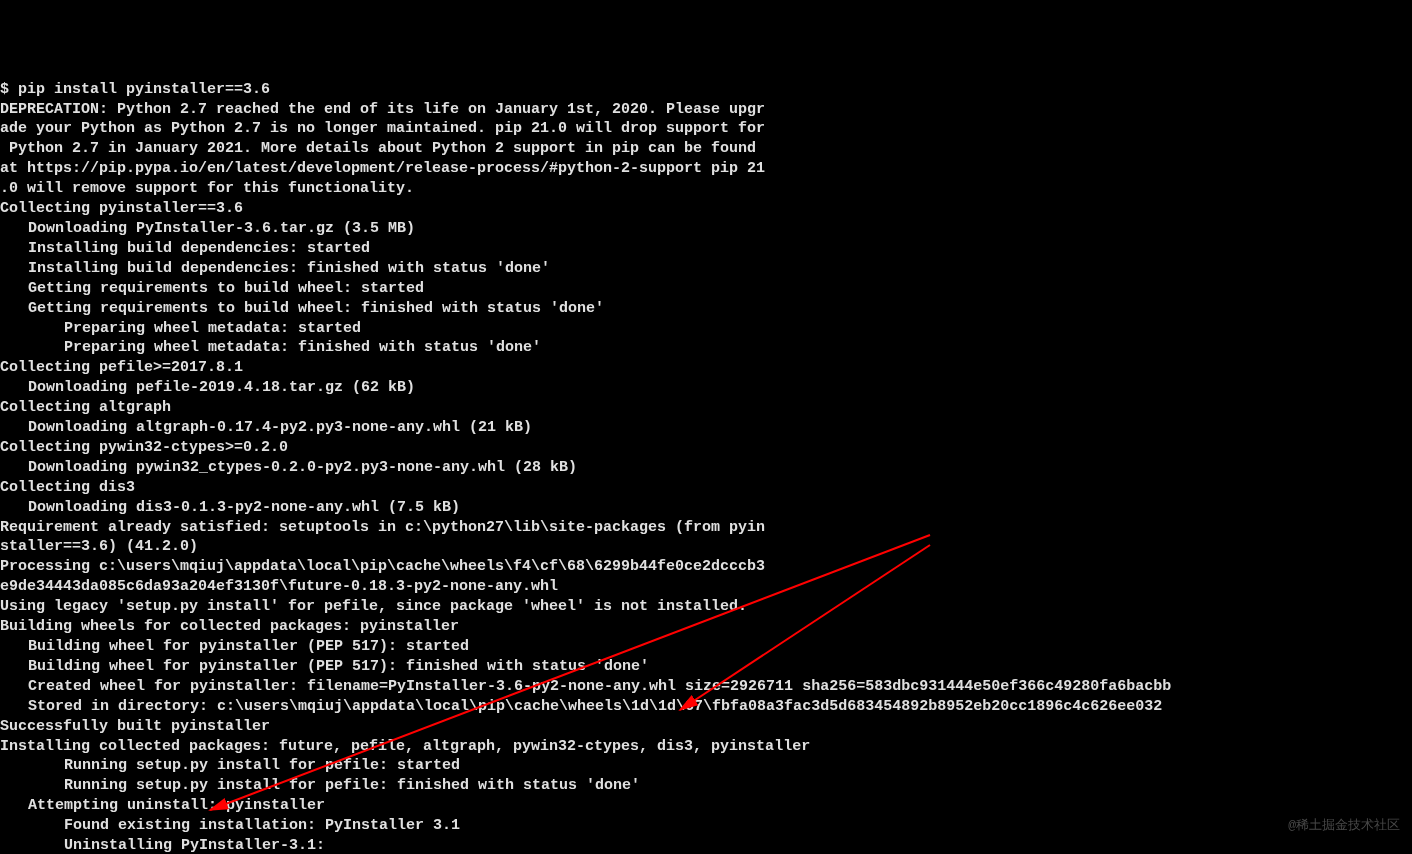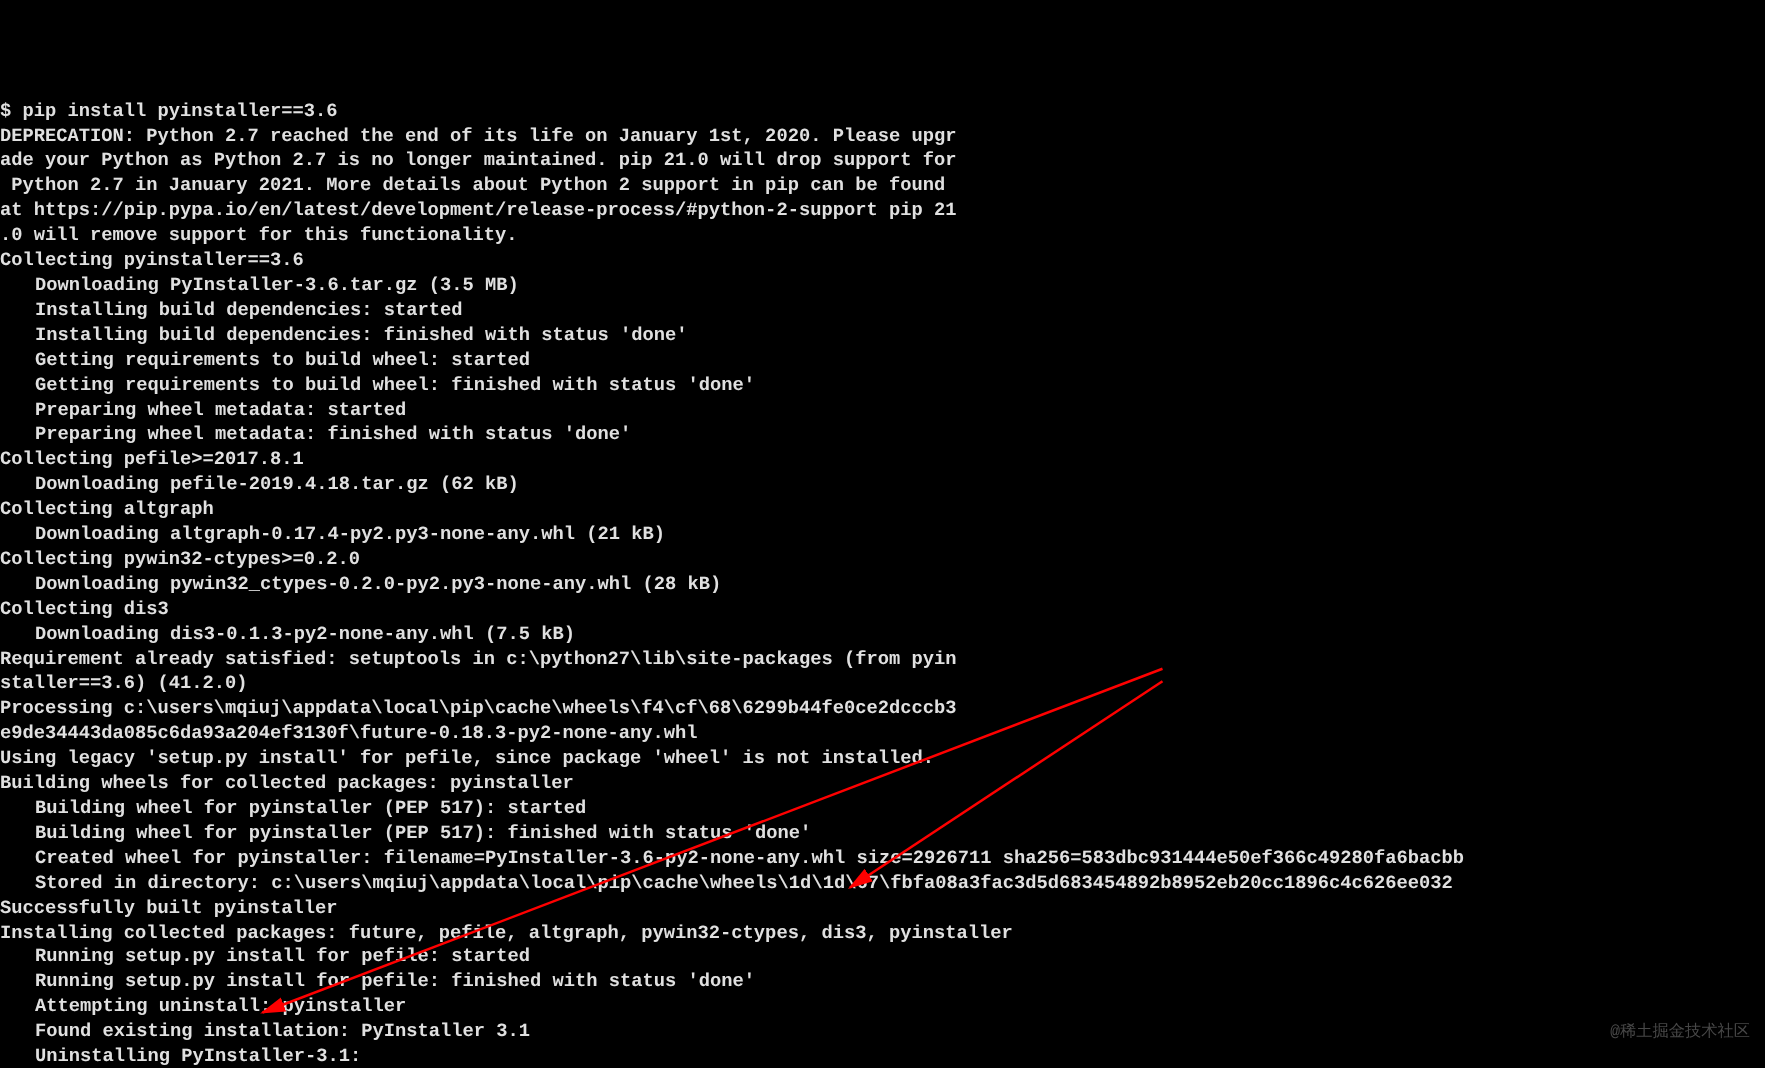--- a/index.html
+++ b/index.html
@@ -20,21 +20,21 @@
       height: 854px;
     }
     .terminal-line {
       display: block;
       font-weight: bold;
     }
     .indent-1 {
       padding-left: 28px;
     }
     .indent-2 {
-      padding-left: 28px;
+      padding-left: 64px;
     }
     .arrow {
       position: absolute;
       pointer-events: none;
     }
     .watermark {
       position: absolute;
       bottom: 18px;
       right: 12px;
       color: #666;

